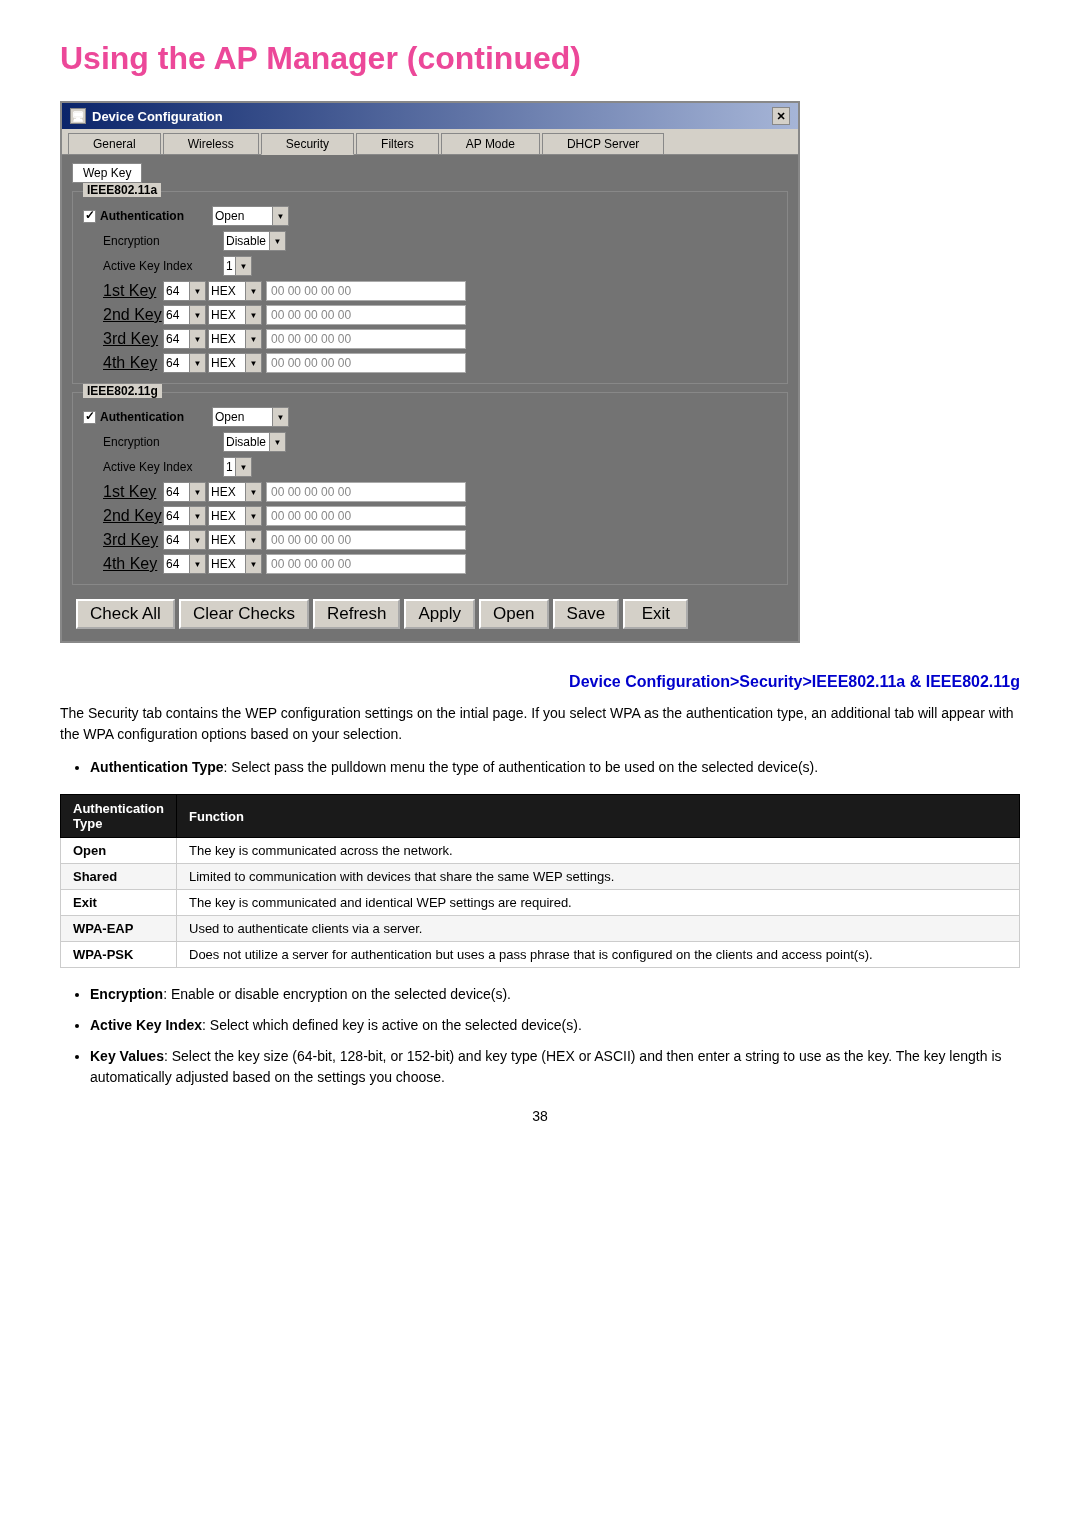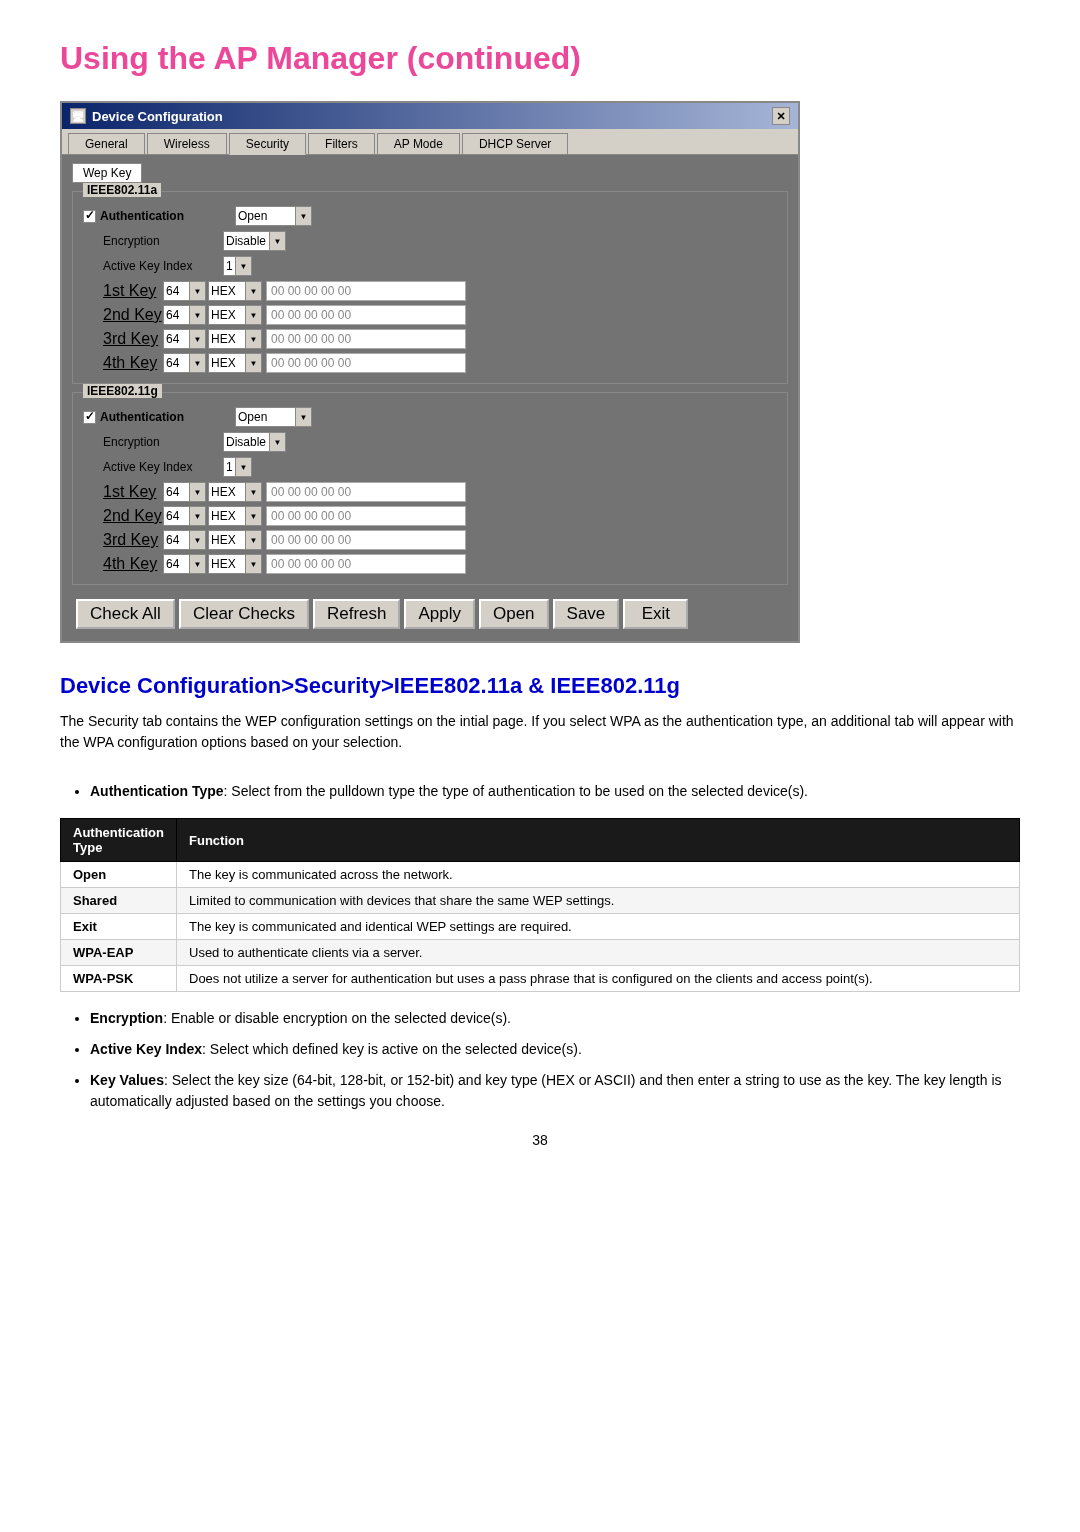--- a/index.html
+++ b/index.html
@@ -73,21 +73,21 @@
 
     .tab-bar {
       display: flex;
       background: #d4d0c8;
       border-bottom: 1px solid #888;
       padding: 4px 6px 0;
       gap: 2px;
     }
 
     .tab {
-      padding: 3px 16px;
+      padding: 3px 24px;
       font-size: 12px;
       border: 1px solid #888;
       border-bottom: none;
       background: #d4d0c8;
       cursor: pointer;
       font-family: Arial, sans-serif;
     }
 
     .tab.active {
       background: #d4d0c8;
@@ -137,21 +137,21 @@
     }
 
     .form-row {
       display: flex;
       align-items: center;
       margin-bottom: 5px;
       font-size: 12px;
     }
 
     .form-row .label {
-      width: 152px;
+      width: 129px;
       font-size: 12px;
     }
 
     .form-row .label-indent {
       width: 140px;
       padding-left: 20px;
       font-size: 12px;
     }
 
     .checkbox-label {
@@ -249,31 +249,32 @@
       font-family: Arial, sans-serif;
       background: #d4d0c8;
       border: 2px outset #fff;
       cursor: pointer;
       min-width: 65px;
       text-align: center;
     }
 
     
     .section-subtitle {
-      font-size: 22px;
+      font-size: 16px;
       font-weight: bold;
       color: #00c;
       margin-bottom: 12px;
       margin-top: 10px;
+      text-align: right;
     }
 
     .body-text {
       font-size: 14px;
       line-height: 1.5;
-      margin-bottom: 28px;
+      margin-bottom: 12px;
     }
 
     .bullet-item {
       margin-left: 30px;
       margin-bottom: 10px;
       font-size: 14px;
       line-height: 1.5;
       list-style-type: disc;
     }
 
@@ -552,21 +553,21 @@
     </div>
   </div>
 </div>
 
 <h2 class="section-subtitle">Device Configuration&gt;Security&gt;IEEE802.11a &amp; IEEE802.11g</h2>
 
 <p class="body-text">The Security tab contains the WEP configuration settings on the intial page. If you select WPA as the authentication type, an additional tab will appear with the WPA configuration options based on your selection.</p>
 
 <ul style="list-style:none; padding:0; margin:0;">
   <li class="bullet-item">
-    <b>Authentication Type</b><span>: Select from the pulldown type the type of authentication to be used on the selected device(s).</span>
+    <b>Authentication Type</b><span>: Select pass the pulldown menu the type of authentication to be used on the selected device(s).</span>
   </li>
 </ul>
 
 <table class="auth-table">
   <thead>
     <tr>
       <th>Authentication Type</th>
       <th>Function</th>
     </tr>
   </thead>

